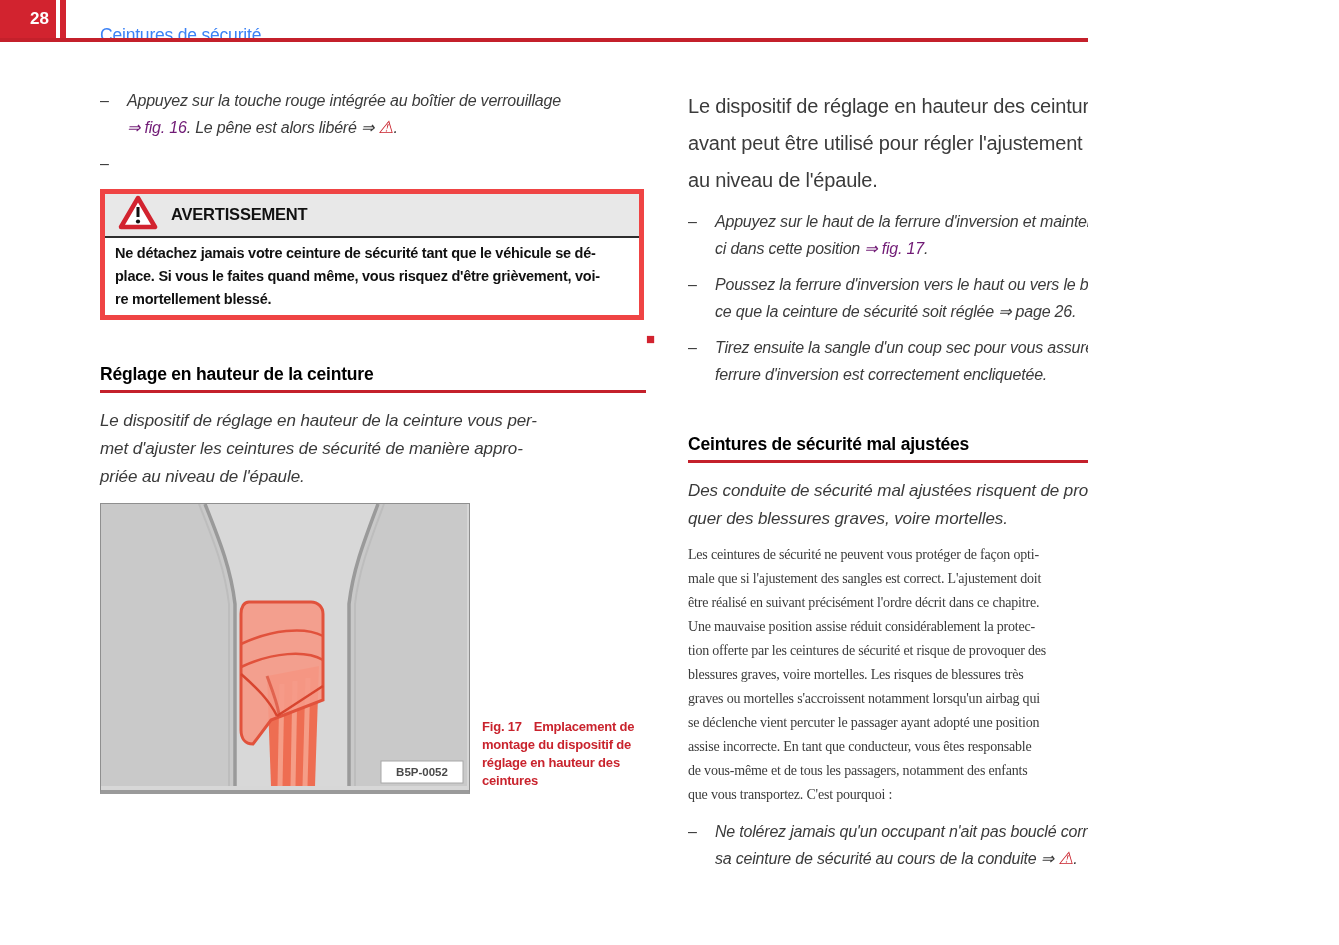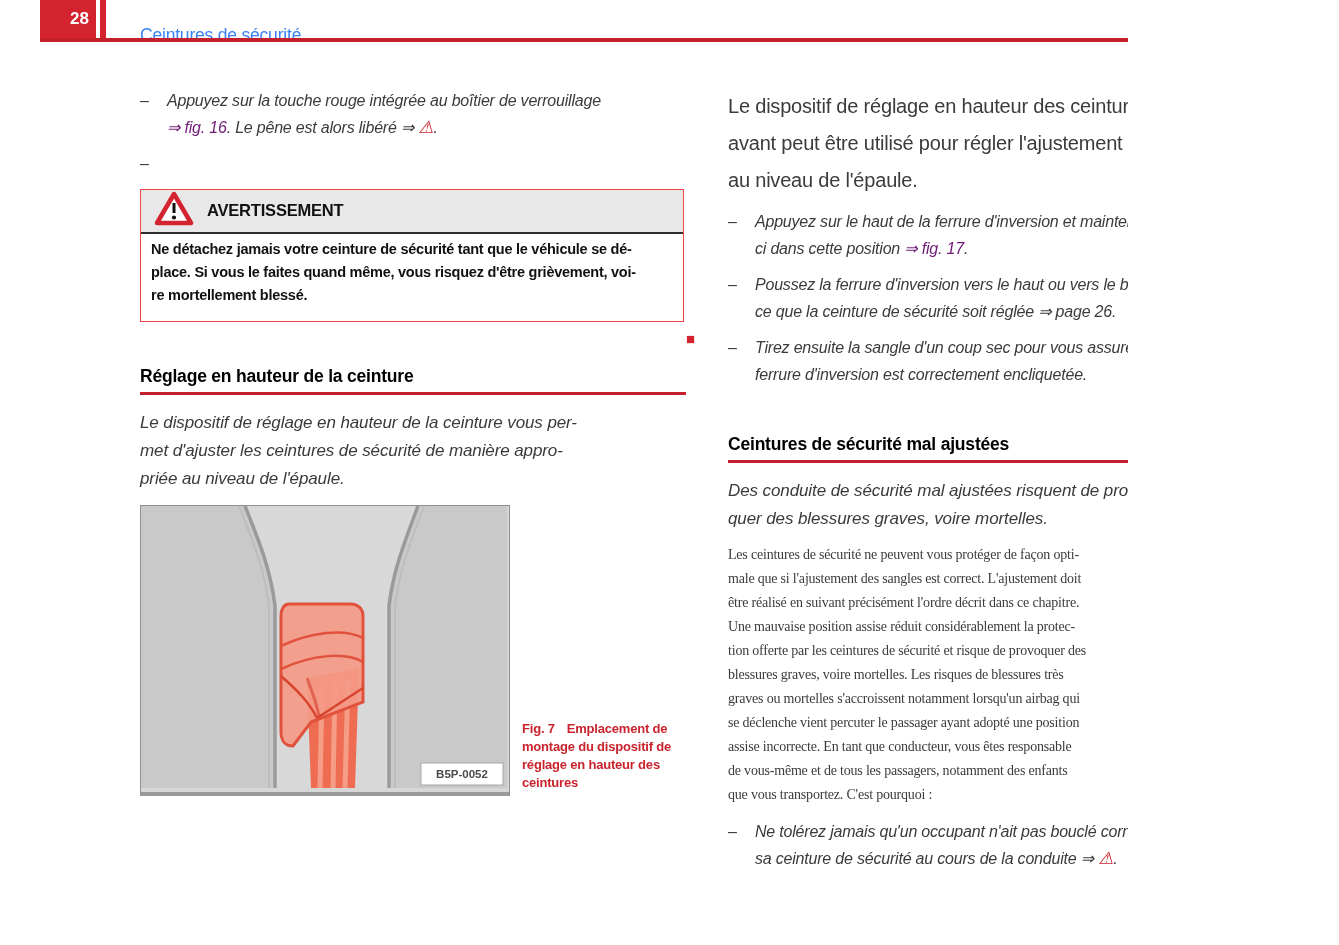--- a/index.html
+++ b/index.html
@@ -1,18 +1,18 @@
 <!DOCTYPE html>
 <html><head>
 <meta charset="utf-8">
 <style>
   html,body{margin:0;padding:0;background:#ffffff;}
   #page{
     position:relative;width:1088px;height:945px;background:#fff;overflow:hidden;
-    font-family:"Liberation Sans",sans-serif;color:#3b3b3b;margin-left:40px;
+    font-family:"Liberation Sans",sans-serif;color:#3b3b3b;
   }
   
   .pagenum{
     position:absolute;left:0;top:0;width:56px;height:38px;background:#d2232f;
     color:#fff;font-weight:bold;font-size:17px;display:flex;align-items:center;
     justify-content:flex-end;padding-right:7px;box-sizing:border-box;
   }
   .header-strip{position:absolute;left:60px;top:0;width:6px;height:38px;background:#d2232f;}
   .header-title{position:absolute;left:100px;top:25px;font-weight:normal;font-size:17.5px;color:#3b82f6;letter-spacing:-0.2px;}
   .header-rule{position:absolute;left:0;top:38px;width:1339px;height:4px;background:#c4202b;}
@@ -22,28 +22,28 @@
   .col-right{left:688px;width:545px;}
   .pre{white-space:pre;}
   p,.para{margin:0;font-size:20px;line-height:37px;letter-spacing:-0.2px;}
   .bullet{display:flex;margin-top:10px;}
   .bullet:first-child{margin-top:0;}
   .bullet .dash{flex:0 0 27px;font-size:16px;line-height:26.5px;}
   .bullet .btext{font-size:16px;line-height:26.5px;letter-spacing:-0.2px;white-space:pre;font-style:italic;}
   .redlink{color:#701a75;}
   .warn-inline{color:#c9232d;font-size:17px;}
   
-  .warnbox{margin-top:11px;border:1px solid #ef4444;width:544px;box-sizing:border-box;background:#fff;}
+  .warnbox{margin-top:11px;border:5px solid #ef4444;width:544px;box-sizing:border-box;background:#fff;}
   .warnbox-head{
     background:#e8e8e8;height:42px;display:flex;align-items:center;gap:13px;
     padding-left:13px;border-bottom:2px solid #2e2e2e;
   }
   .warnbox-head .wtitle{font-weight:bold;font-size:16.5px;color:#111;letter-spacing:-0.2px;}
   .warnbox-body{
-    padding:4px 10px 14px 10px;font-weight:bold;font-size:14.5px;line-height:23px;
+    padding:4px 10px 4px 10px;font-weight:bold;font-size:14.5px;line-height:23px;
     color:#111;letter-spacing:-0.25px;white-space:pre;
   }
   
   h2.section{
     margin:0;margin-top:44px;padding-bottom:5px;border-bottom:3px solid #c4202b;
     color:#000000;font-size:17.5px;font-weight:bold;letter-spacing:-0.2px;
   }
   .intro{margin-top:14px;font-style:italic;font-size:17px;line-height:28px;color:#3a3a3a;letter-spacing:-0.1px;white-space:pre;}
   
   .figwrap{position:relative;margin-top:12px;width:546px;height:292px;}
@@ -133,21 +133,21 @@
           <path d="M140,140 C170,126 203,122 222,132" stroke="#e1523c" stroke-width="2.5" fill="none"></path>
           <path d="M140,163 C172,148 205,146 222,156" stroke="#e1523c" stroke-width="2.5" fill="none"></path>
           <path d="M140,170 C156,184 168,196 176,212" stroke="#d8452f" stroke-width="2.5" fill="none"></path>
           <path d="M176,212 L222,182" stroke="#d8452f" stroke-width="2.5" fill="none"></path>
           <path d="M166,172 C172,188 176,198 178,210" stroke="#cf3a24" stroke-width="3" opacity="0.55" fill="none"></path>
 
           <rect x="280" y="257" width="82" height="22" fill="#ffffff" stroke="#a8a8a8" stroke-width="1"></rect>
           <text x="321" y="272" text-anchor="middle" font-family="Liberation Sans, sans-serif" font-size="11.5" font-weight="bold" fill="#4a4a4a">B5P-0052</text>
         </svg>
       </div>
-      <div class="figcaption"><span class="figlabel">Fig. 7</span><span>Emplacement de
+      <div class="figcaption"><span class="figlabel">Fig. 17</span><span>Emplacement de
 montage du dispositif de
 réglage en hauteur des
 ceintures</span></div>
     </div>
 
   </div>
 
   <div class="col col-right">
 
     <p class="para pre">Le dispositif de réglage en hauteur des ceintures sur les sièges

